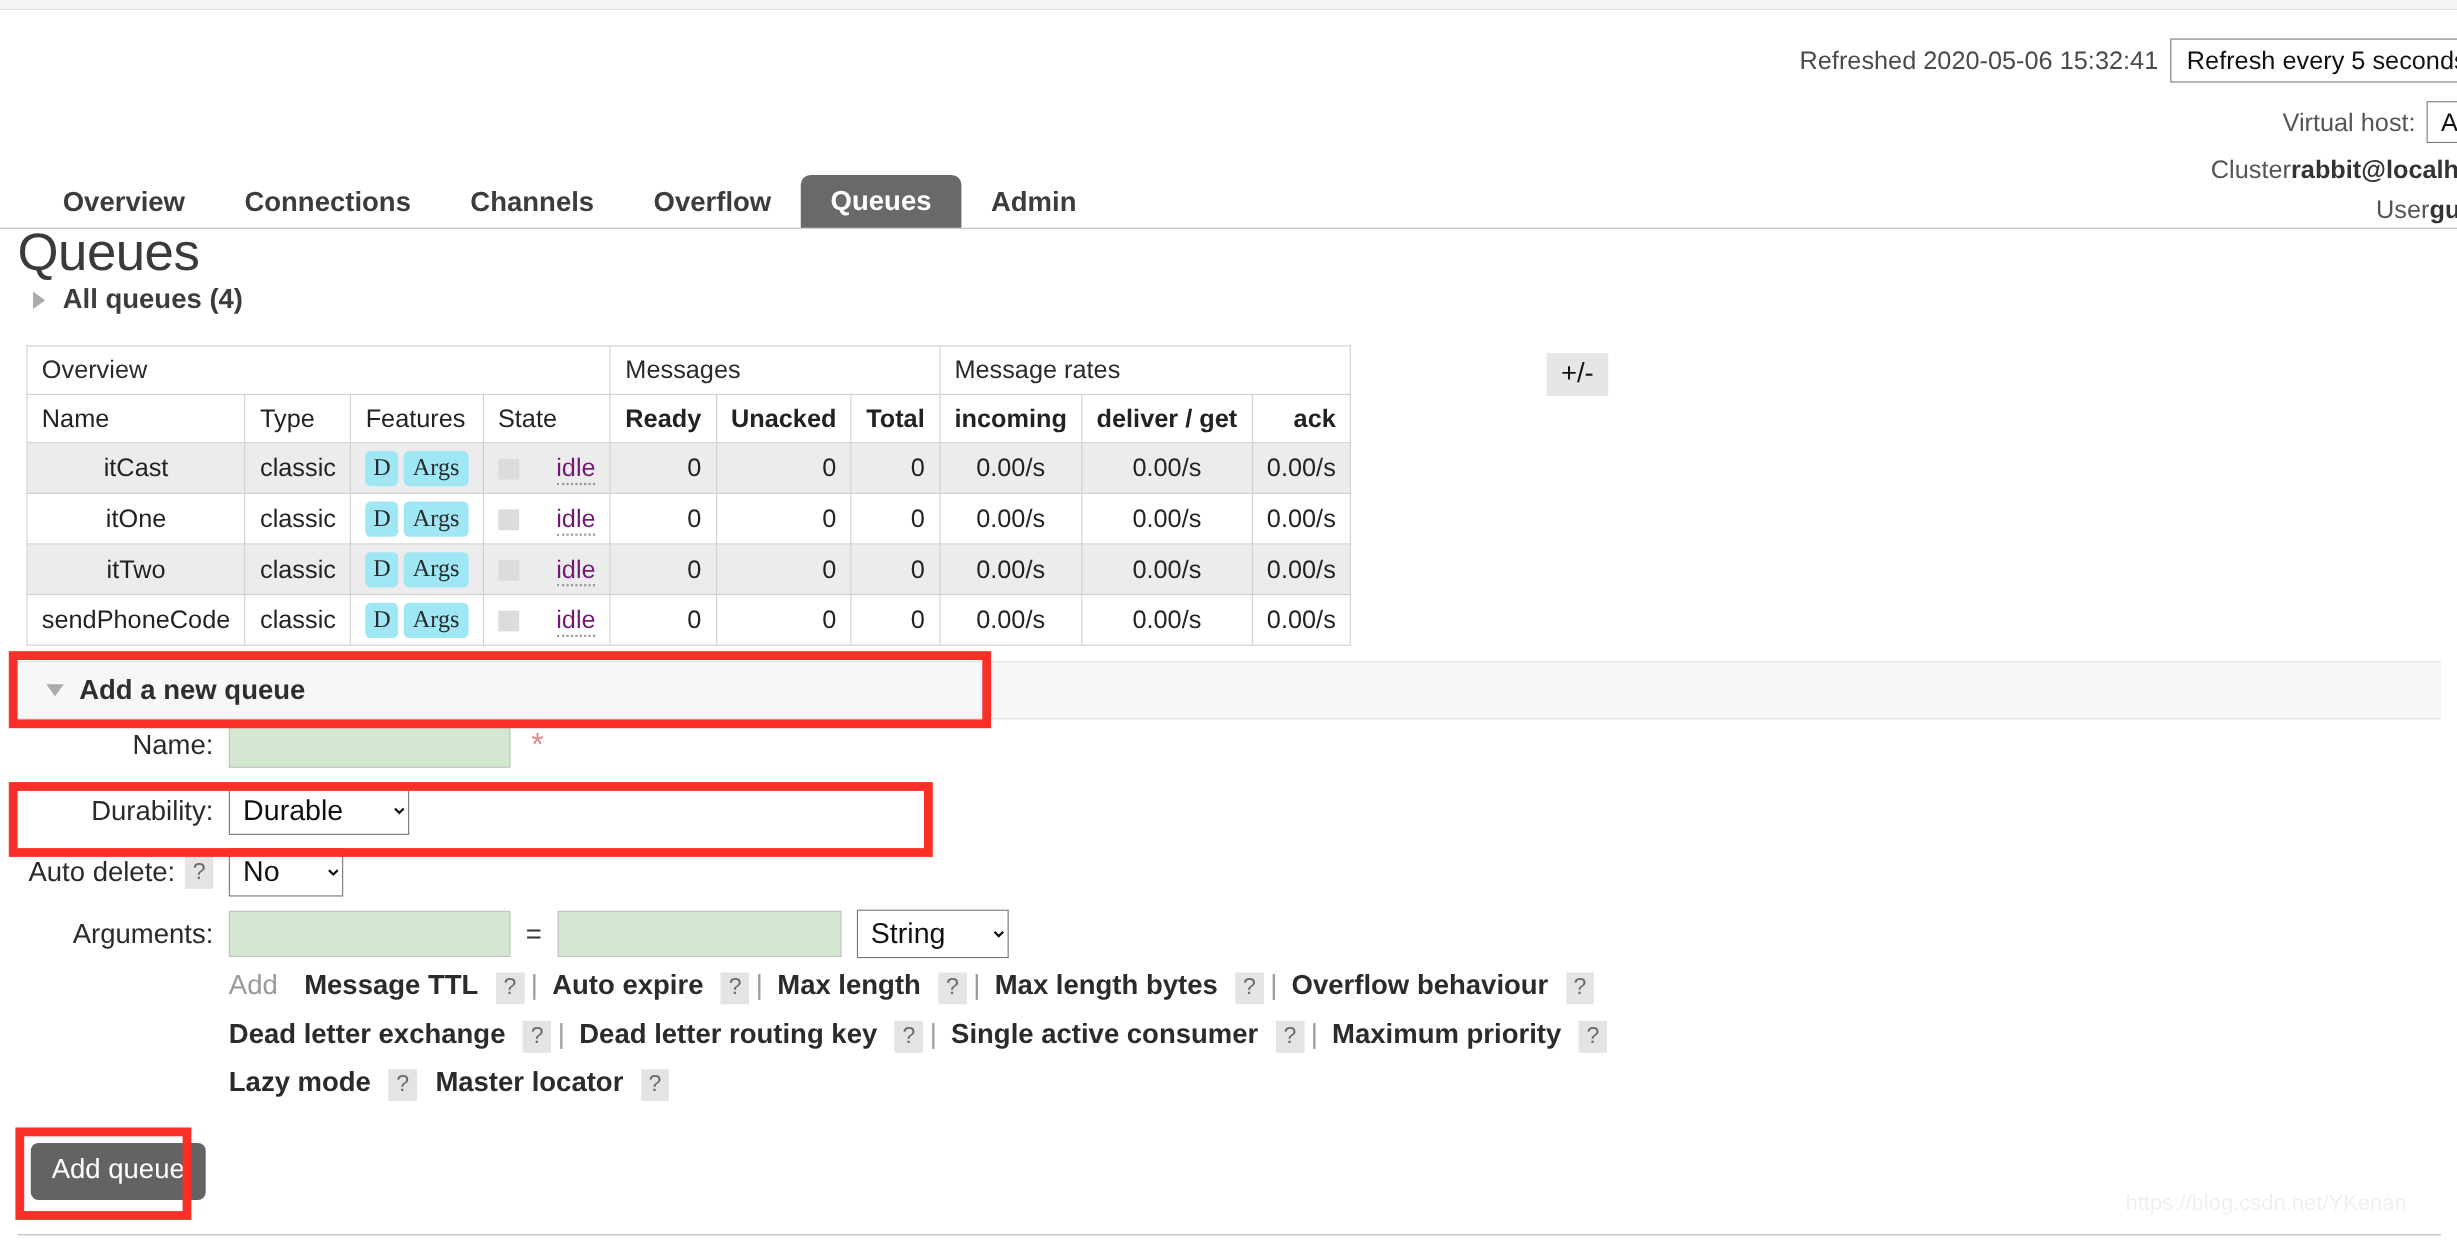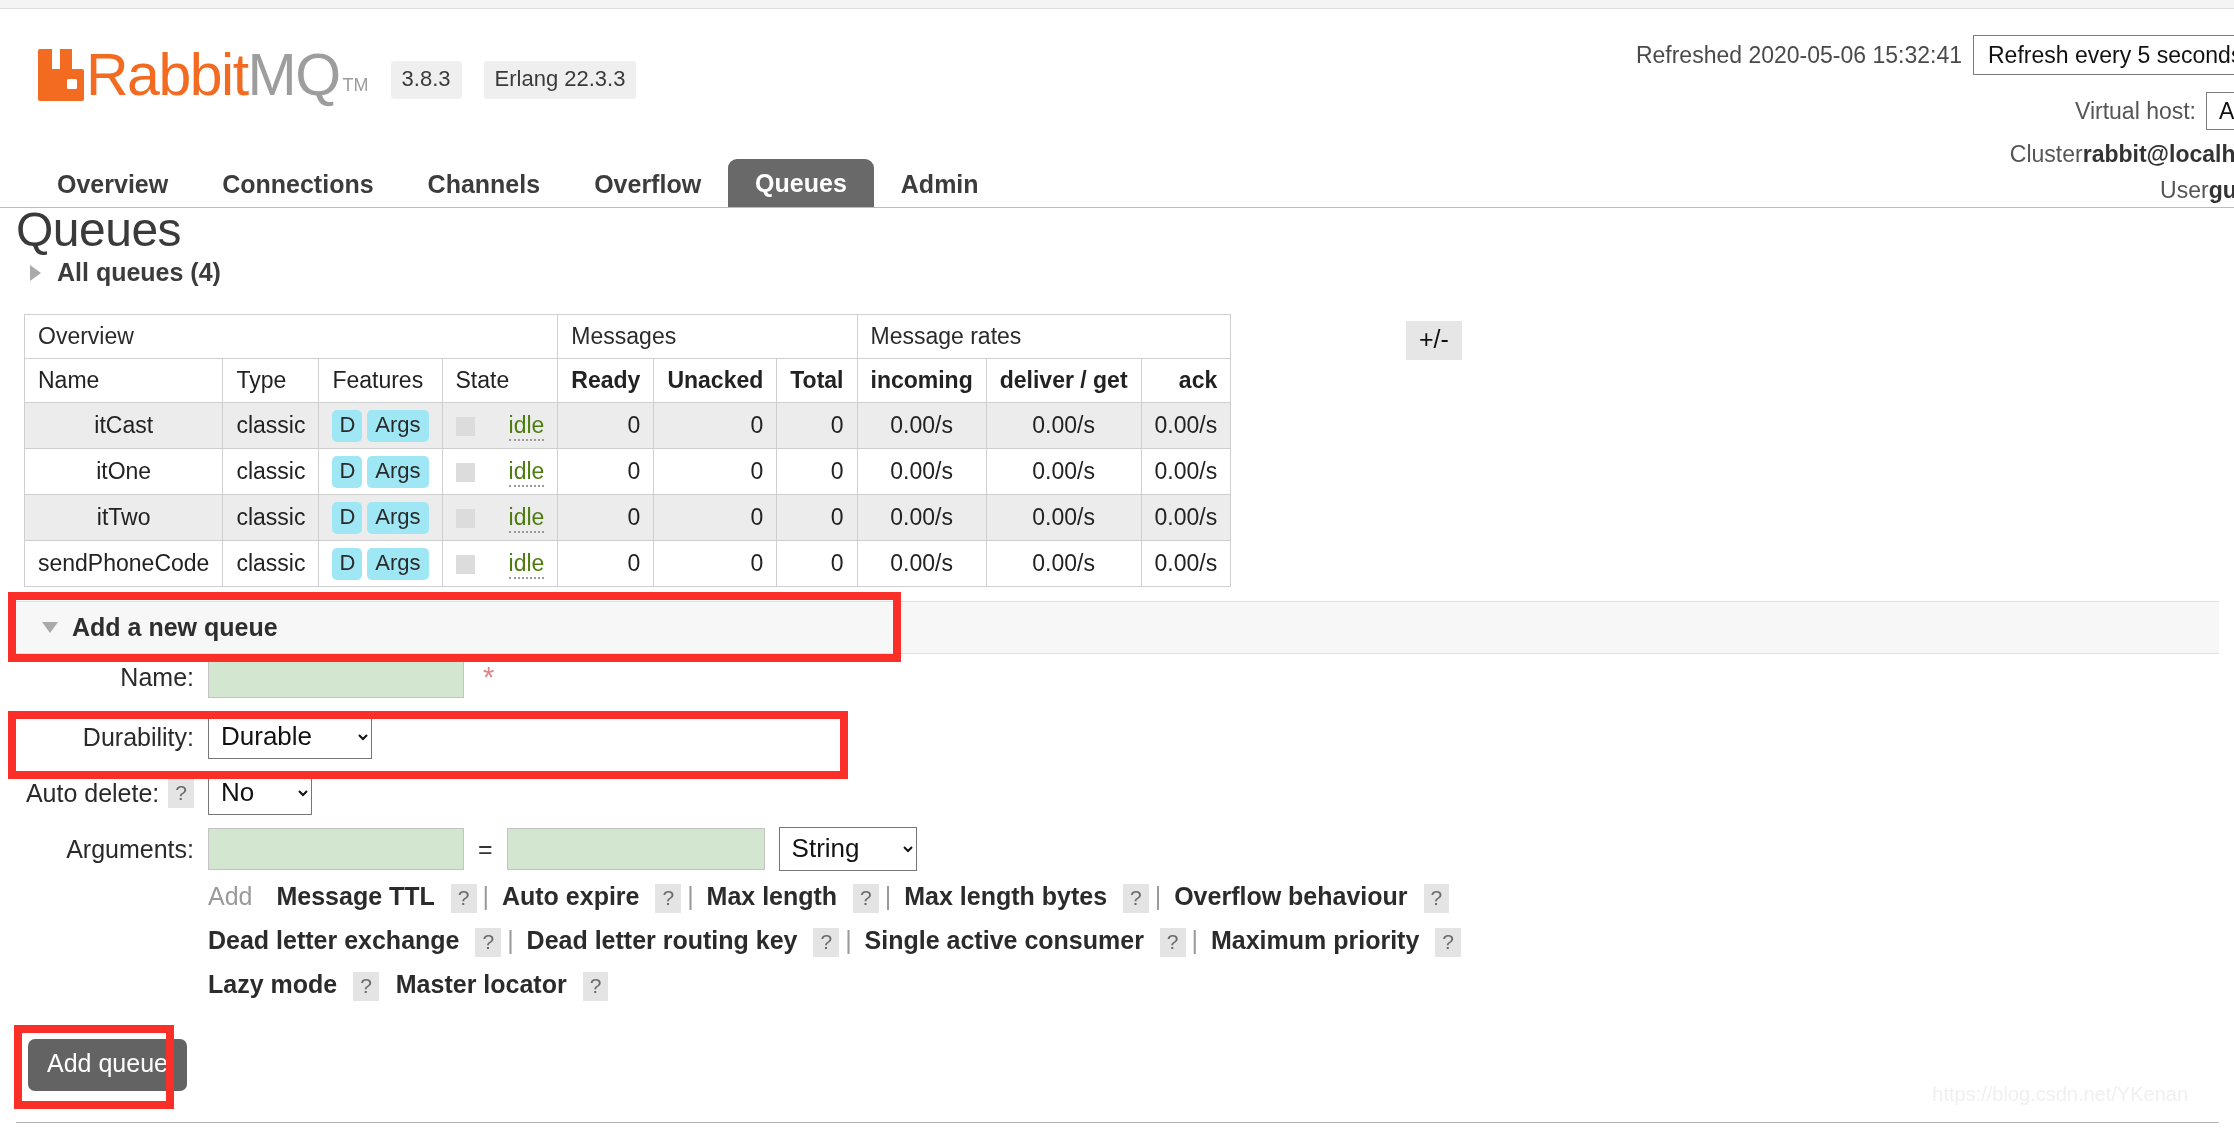--- a/index.html
+++ b/index.html
@@ -156,41 +156,41 @@
   }
   .th-l { text-align: left; font-weight: bold; }
   .th-l-norm { text-align: left; font-weight: normal !important; }
   .th-r { text-align: right; font-weight: bold !important; }
   .qtable tbody tr td { height: 46px; }
   .qtable tbody tr.alt td { background: #ececec; }
   .cell-name { font-weight: bold; color: #1a1a1a; text-align: center; margin-left: 36px; }
   .cell-type { color: #3c3c3c; text-align: left; }
   .cell-num  { text-align: right; color: #3a3a3a; }
   .cell-rate { text-align: center; color: #3a3a3a; }
-  .cell-feat { text-align: left; }
+  .cell-feat { text-align: left; font-family: Liberation Serif, serif; }
   .cell-state { text-align: left; }
   .badge-d, .badge-args {
     display: inline-block;
     background: #9fe7f5;
     color: #2a2a2a;
     font-size: 22px;
     border-radius: 5px;
     padding: 3px 8px 5px 8px;
     line-height: 24px;
   }
   .badge-d { margin-right: 5px; padding: 3px 7px 5px 7px; }
   .state-sq {
     display: inline-block;
     width: 19px; height: 19px;
     background: #dcdcdc;
     vertical-align: middle;
     margin-right: 34px;
   }
   .state-txt {
-    color: #4d7c0f;
+    color: #701a75;
     border-bottom: 2px dotted #999;
     padding-bottom: 1px;
   }
   .plusminus {
     position: absolute; left: 1406px; top: 321px;
     background: #e6e6e6; color: #111;
     font-size: 25px; padding: 4px 13px 7px 13px;
     cursor: pointer; line-height: 28px;
   }
 
@@ -295,31 +295,20 @@
   #redbox-addbtn  { left: 14px; top: 1025px; width: 160px;  height: 84px; }
 </style>
 </head>
 <body>
 
 <div id="page">
 
   <div class="topstrip"></div>
 
   <div class="header">
-    <div class="logo-wrap">
-      <svg class="logo-mark" viewBox="0 0 46 52">
-        <path d="M2 0 h12 v20 h8 V0 h12 v20 h10 a2 2 0 0 1 2 2 v28 a2 2 0 0 1 -2 2 H2 a2 2 0 0 1 -2 -2 V2 a2 2 0 0 1 2 -2 z" fill="#f26b21"></path>
-        <rect x="29" y="30" width="10" height="10" rx="1.5" fill="#ffffff"></rect>
-      </svg>
-      <span class="logo-rabbit">Rabbit</span>
-        <span class="logo-mq">MQ</span>
-      <span class="logo-tm">TM</span>
-      <span class="ver-pill">3.8.3</span>
-      <span class="ver-pill">Erlang 22.3.3</span>
-    </div>
 
     <div class="hdr-right">
       <div class="hdr-line l1">
         <span class="refreshed-txt">Refreshed 2020-05-06 15:32:41</span>
         <select class="refresh-select">
           <option>Refresh every 5 seconds</option>
         </select>
       </div>
       <div class="hdr-line l2">
         <span>Virtual host:</span>

